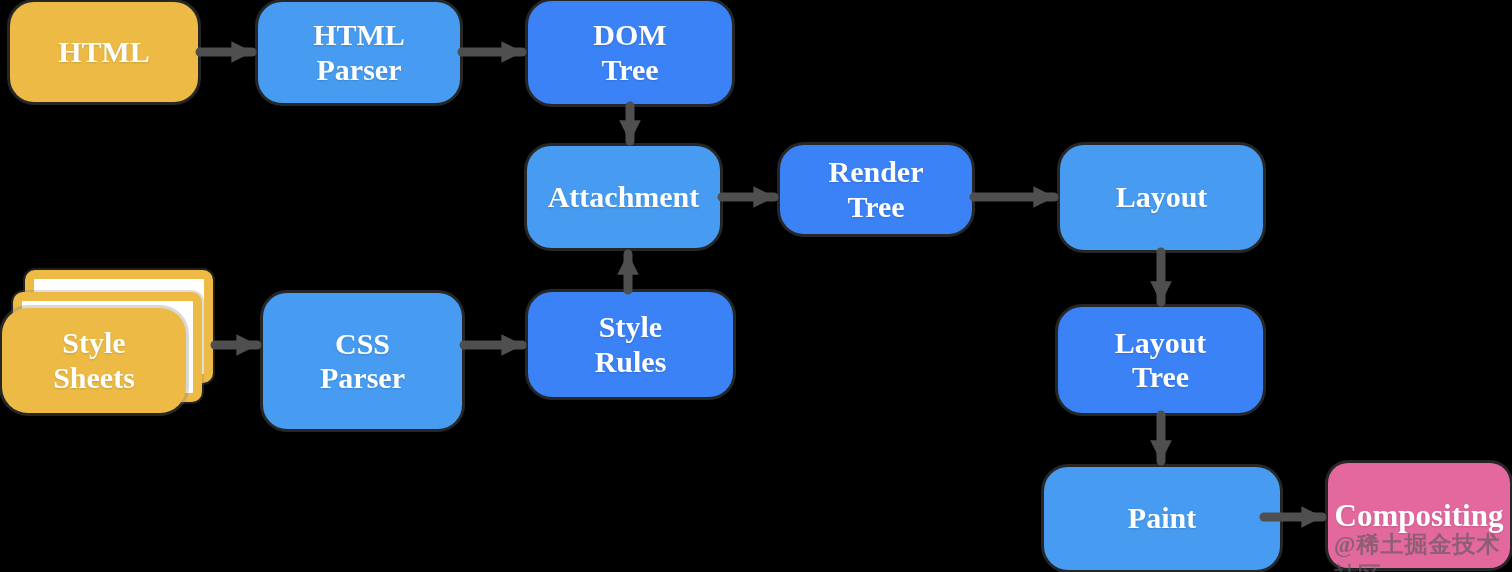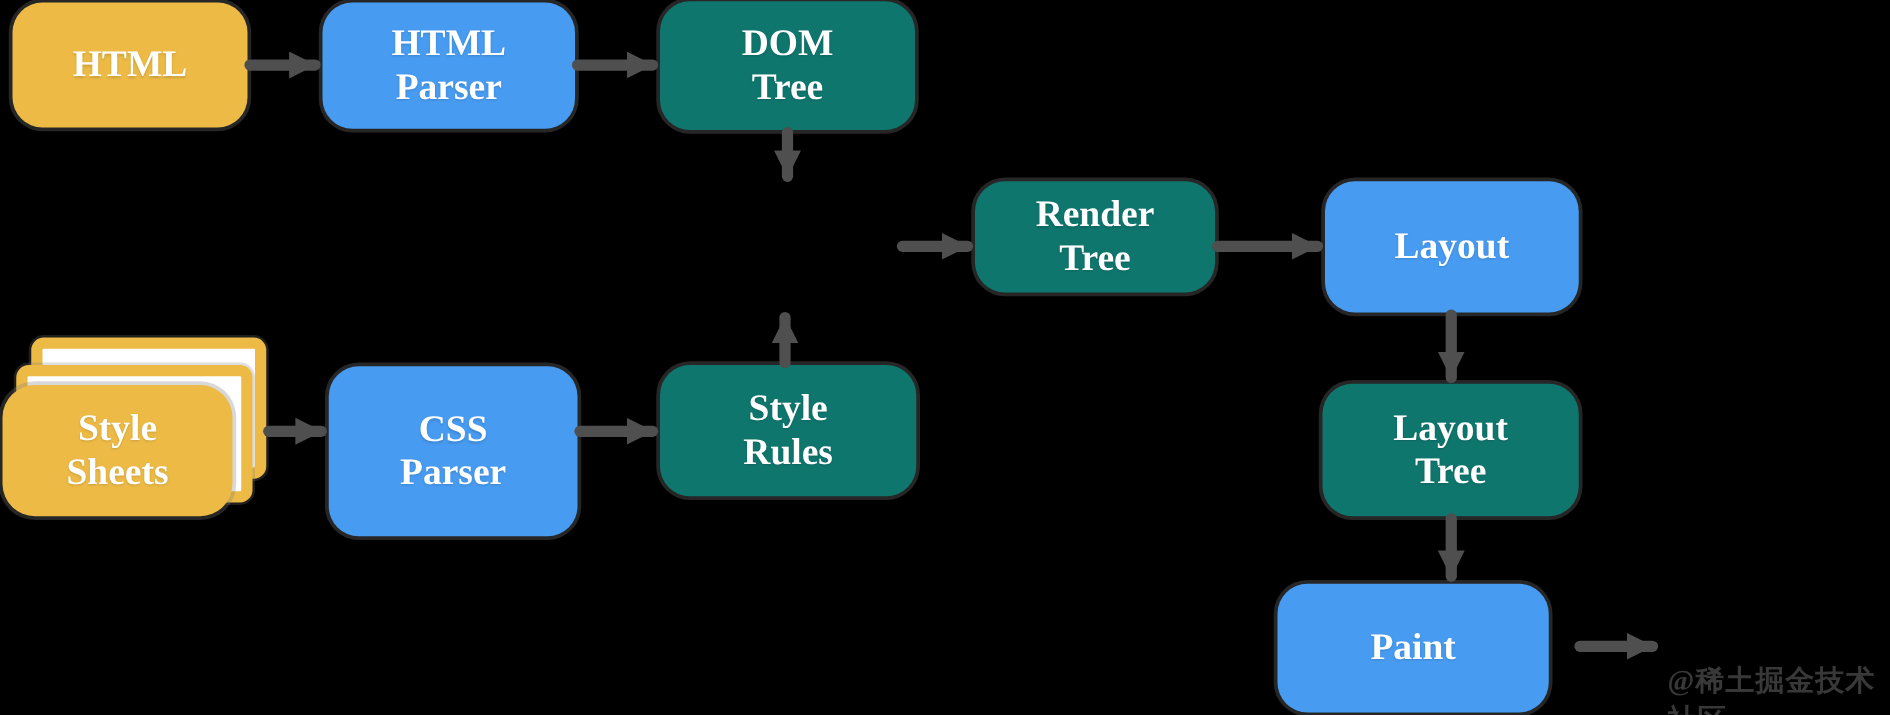--- a/index.html
+++ b/index.html
@@ -24,33 +24,33 @@
     font-size: 30px;
     line-height: 1.14;
     white-space: pre-line;
     border-radius: 24px;
     z-index: 2;
     box-shadow: 0 0 0 3px rgba(125,125,125,0.30);
     text-shadow: 0 1px 2px rgba(0,0,0,0.15);
   }
   .yellow { background: #ECBA45; }
   .blue   { background: #479BF0; }
-  .green  { background: #0f766e; }
+  .green  { background: #3b82f6; }
   .pink   { background: #E2689E; }
 
   .n-html        { left: 10px;   top: 2px;   width: 188px; height: 100px; }
   .n-html-parser { left: 258px;  top: 2px;   width: 202px; height: 101px; }
   .n-dom-tree    { left: 528px;  top: 1px;   width: 204px; height: 103px; }
   .n-attachment  { left: 527px;  top: 146px; width: 193px; height: 102px; }
   .n-render-tree { left: 780px;  top: 145px; width: 192px; height: 89px; }
   .n-layout      { left: 1060px; top: 145px; width: 203px; height: 105px; }
   .n-css-parser  { left: 263px;  top: 293px; width: 199px; height: 136px; }
   .n-style-rules { left: 528px;  top: 292px; width: 205px; height: 105px; }
   .n-layout-tree { left: 1058px; top: 307px; width: 205px; height: 106px; }
-  .n-paint       { left: 1022px; top: 467px; width: 217px; height: 103px; }
+  .n-paint       { left: 1044px; top: 467px; width: 236px; height: 103px; }
   .n-compositing { left: 1328px; top: 463px; width: 182px; height: 105px;
                    font-size: 31px; border-radius: 20px; }
 
   
   .sheet-card {
     position: absolute;
     box-sizing: border-box;
     background: #fff;
     border: 9px solid #ECBA45;
     border-radius: 10px;
@@ -98,20 +98,21 @@
   </svg>
 
   <div class="node yellow n-html">HTML</div>
 
   <div class="node blue n-html-parser">HTML
 Parser</div>
 
   <div class="node green n-dom-tree">DOM
 Tree</div>
 
+  <div class="node blue n-attachment">Attachment</div>
 
   <div class="node green n-render-tree">Render
 Tree</div>
 
   <div class="node blue n-layout">Layout</div>
 
   <div class="sheet-card sheet-back"></div>
   <div class="sheet-card sheet-mid"></div>
   <div class="node yellow n-style-sheets">Style
 Sheets</div>
@@ -120,16 +121,17 @@
 Parser</div>
 
   <div class="node green n-style-rules">Style
 Rules</div>
 
   <div class="node green n-layout-tree">Layout
 Tree</div>
 
   <div class="node blue n-paint">Paint</div>
 
+  <div class="node pink n-compositing">Compositing</div>
 
   <div class="watermark">@稀土掘金技术社区</div>
 
 </div>
 
 </body></html>

